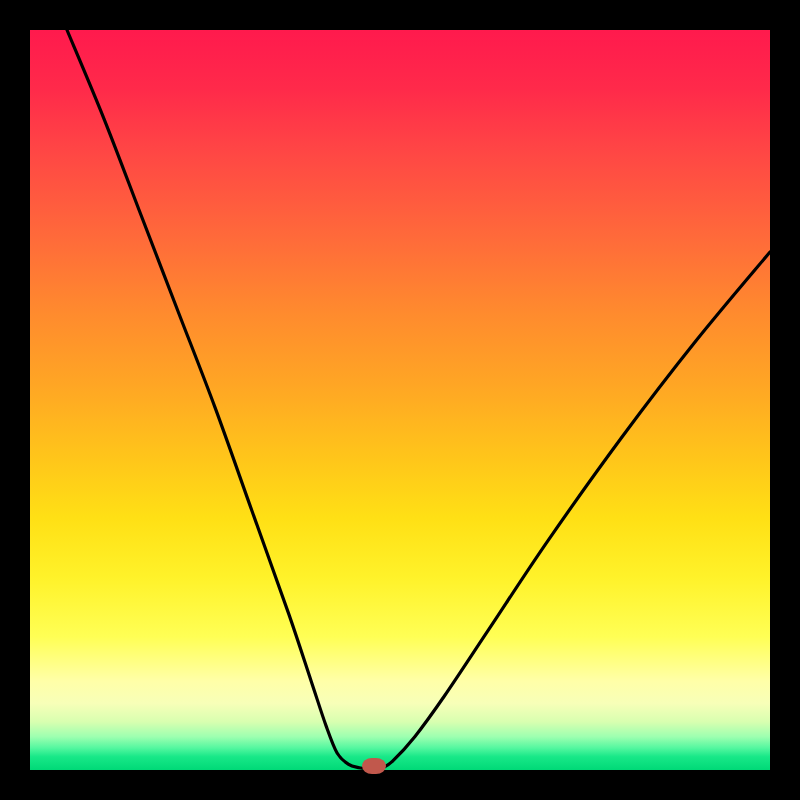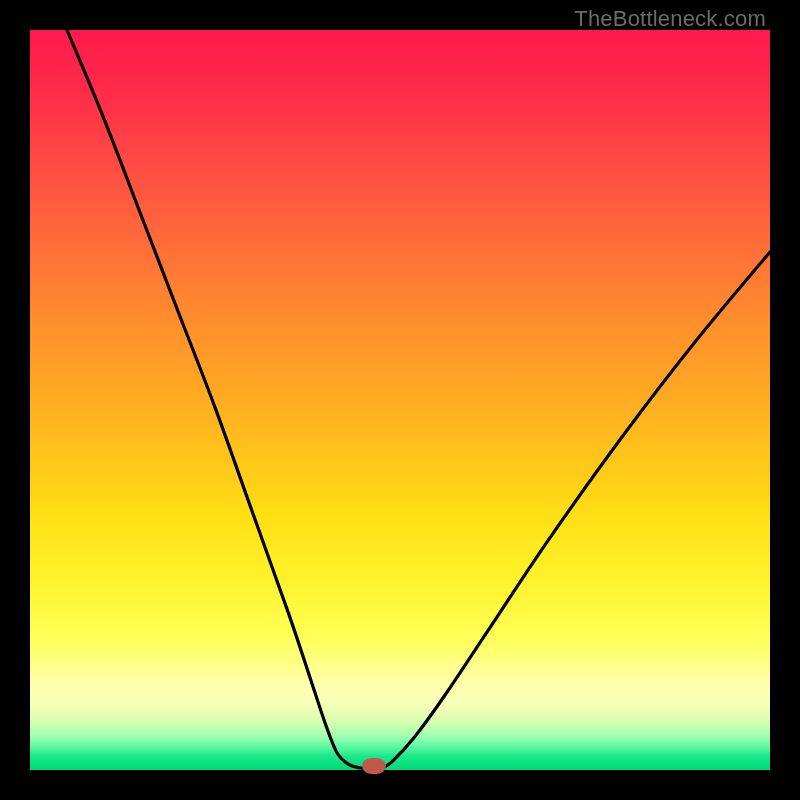--- a/index.html
+++ b/index.html
@@ -71,14 +71,13 @@
 </head>
 <body>
 
 <div class="frame">
   <div class="plot">
     <svg class="curve" viewBox="0 0 740 740" preserveAspectRatio="none">
       <path d="M 37.00 0.00 C 43.17 14.80, 61.67 57.97, 74.00 88.80 C 86.33 119.63, 98.67 152.93, 111.00 185.00 C 123.33 217.07, 135.67 249.13, 148.00 281.20 C 160.33 313.27, 172.67 344.10, 185.00 377.40 C 197.33 410.70, 209.67 446.47, 222.00 481.00 C 234.33 515.53, 249.13 556.23, 259.00 584.60 C 268.87 612.97, 275.03 632.70, 281.20 651.20 C 287.37 669.70, 291.68 683.64, 296.00 695.60 C 300.32 707.56, 303.40 716.57, 307.10 722.98 C 310.80 729.39, 314.50 731.61, 318.20 734.08 C 321.90 736.55, 326.22 737.04, 329.30 737.78 C 332.38 738.52, 335.47 738.40, 336.70 738.52 C 337.93 738.64, 336.08 738.46, 336.70 738.52 C 337.32 738.58, 339.17 738.83, 340.40 738.89 C 341.63 738.95, 342.25 738.95, 344.10 738.89 C 345.95 738.83, 350.27 738.58, 351.50 738.52 C 352.73 738.46, 349.65 739.75, 351.50 738.52 C 353.35 737.29, 357.05 736.42, 362.60 731.12 C 368.15 725.82, 376.17 717.55, 384.80 706.70 C 393.43 695.85, 402.07 683.88, 414.40 666.00 C 426.73 648.12, 441.53 625.30, 458.80 599.40 C 476.07 573.50, 495.80 542.67, 518.00 510.60 C 540.20 478.53, 567.33 440.30, 592.00 407.00 C 616.67 373.70, 641.33 341.63, 666.00 310.80 C 690.67 279.97, 727.67 236.80, 740.00 222.00" fill="none" stroke="#000000" stroke-width="3.2" stroke-linejoin="round" stroke-linecap="round"></path>
     </svg>
     <div class="marker" style="left: 344.1px; top: 736.3px; background: rgb(193, 88, 76);"></div>
   </div>
-  <div class="watermark">TheBottleneck.com</div>
 </div>
 
 </body></html>

